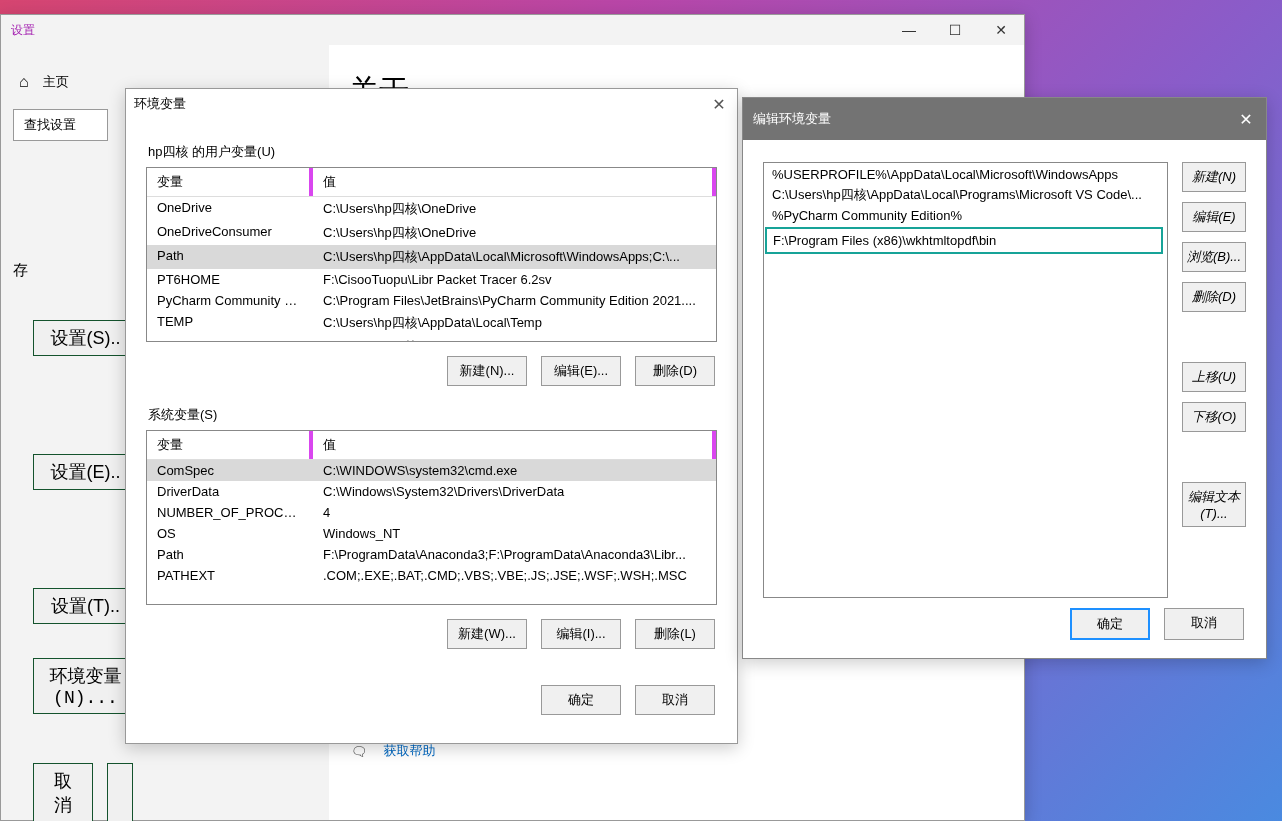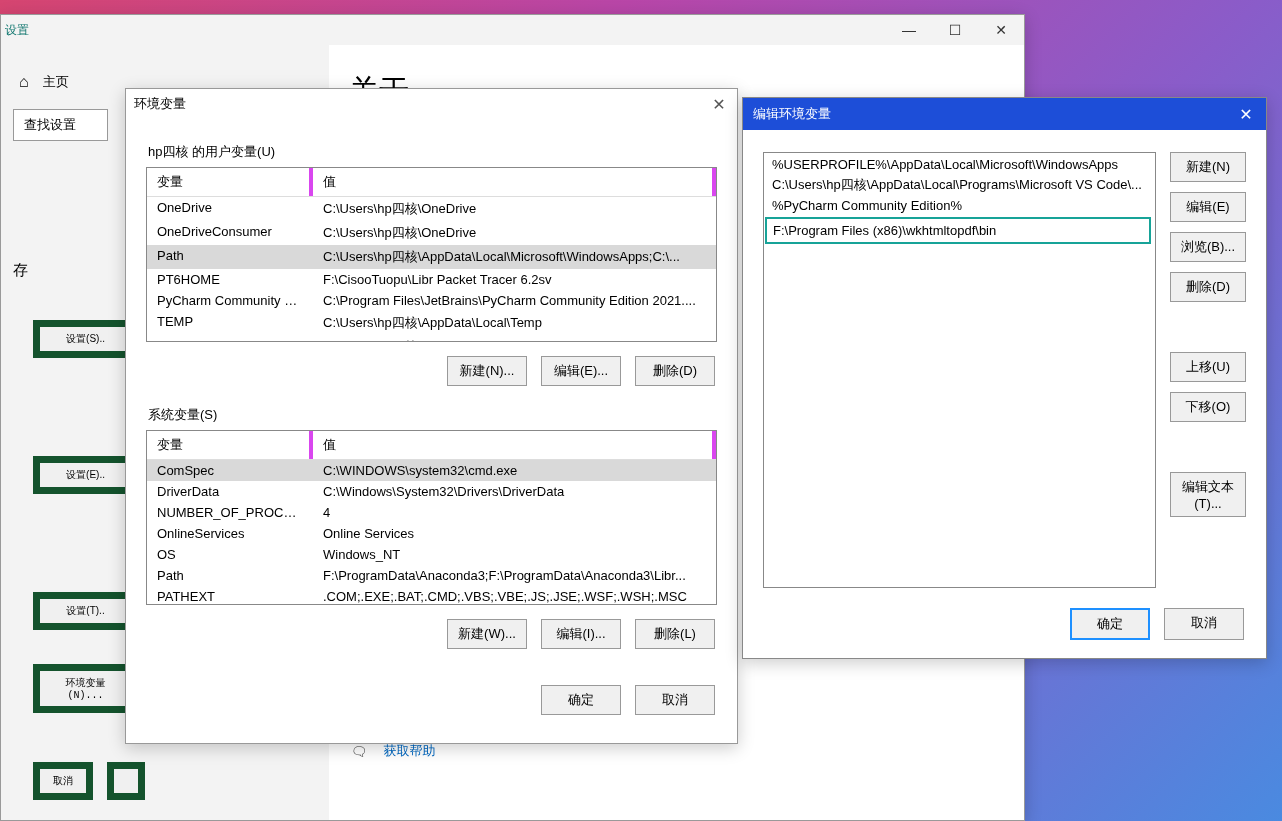--- a/index.html
+++ b/index.html
@@ -2,29 +2,29 @@
 <html><head>
 <meta charset="utf-8">
 <style>
 * { margin: 0; padding: 0; box-sizing: border-box; font-family: "Microsoft YaHei", "Segoe UI", sans-serif; font-size: 13px; }
 body { background: linear-gradient(135deg, #d64570 0%, #b846a8 30%, #8a5cc9 60%, #4a8ae0 100%); width: 1282px; height: 821px; overflow: hidden; position: relative; }
 .window { position: absolute; background: #fff; border: 1px solid #999; box-shadow: 0 4px 16px rgba(0,0,0,0.2); }
 
 
 .settings-win { left: 0; top: 14px; width: 1025px; height: 807px; background: #f3f3f3; }
 .settings-win .titlebar { height: 30px; display: flex; align-items: center; justify-content: space-between; background: #f3f3f3; }
-.settings-win .titlebar .title { padding-left: 4px; font-size: 12px; color: #0f766e; }
+.settings-win .titlebar .title { padding-left: 10px; font-size: 12px; color: #a21caf; }
 .settings-win .win-controls { display: flex; }
 .settings-win .win-controls span { width: 46px; height: 30px; display: flex; align-items: center; justify-content: center; font-size: 14px; color: #333; }
 .settings-body { display: flex; height: calc(100% - 30px); }
 .settings-sidebar { width: 328px; padding: 10px 12px; }
 .home-row { display: flex; align-items: center; gap: 14px; font-size: 15px; margin: 18px 0 18px 6px; }
 .home-icon { font-size: 16px; }
 .find-settings { border: 1px solid #999; background: #fff; padding: 6px 10px; font-size: 13px; margin-bottom: 32px; width: 95px; }
-.left-btn { display: block; border: 7px solid #14532d; background: #f0f0f0; padding: 5px 12px; font-size: 10px; margin-bottom: 98px; text-align: center; width: 105px; margin-left: 20px; }
+.left-btn { display: block; border: 1px solid #14532d; background: #f0f0f0; padding: 5px 12px; font-size: 18px; margin-bottom: 98px; text-align: center; width: 105px; margin-left: 20px; }
 .clipboard-row, .remote-row { display: flex; align-items: center; gap: 16px; font-size: 15px; margin: 20px 0 8px 6px; }
 .settings-main { flex: 1; padding: 26px 0 0 20px; background: #fff; }
 .about-title { font-size: 30px; font-weight: 500; margin-bottom: 20px; }
 .help-row { display: flex; align-items: center; gap: 16px; font-size: 15px; color: #0067c0; margin-top: 630px; margin-left: 2px; }
 .help-row .icon { color: #333; }
 
 
 .env-dialog { left: 125px; top: 88px; width: 613px; height: 656px; background: #fff; }
 .env-dialog .dlg-title { height: 30px; display: flex; align-items: center; justify-content: space-between; padding: 0 8px; font-size: 12px; }
 .close-x { font-size: 16px; color: #555; width: 20px; text-align: center; }
@@ -38,28 +38,28 @@
 .var-row { display: flex; }
 .var-row > div { padding: 3px 10px; font-size: 13px; white-space: nowrap; overflow: hidden; text-overflow: ellipsis; }
 .var-row.selected { background: #d9d9d9; }
 .btn-row { display: flex; gap: 14px; justify-content: flex-end; margin: 14px 2px 20px 0; }
 .dlg-btn { border: 1px solid #999; background: #f0f0f0; padding: 5px 0; font-size: 13px; width: 80px; text-align: center; }
 .dlg-actions { display: flex; gap: 14px; justify-content: flex-end; margin-top: 36px; margin-right: 2px; }
 .dlg-actions .dlg-btn { width: 80px; }
 
 
 .edit-dialog { left: 742px; top: 97px; width: 525px; height: 562px; background: #fff; border: 1px solid #888; }
-.edit-dialog .edit-titlebar { height: 32px; background: #1d4ed8; color: #fff; display: flex; align-items: center; justify-content: space-between; padding: 0 10px; font-size: 13px; }
+.edit-dialog .edit-titlebar { height: 42px; background: #737373; color: #fff; display: flex; align-items: center; justify-content: space-between; padding: 0 10px; font-size: 13px; }
 .edit-dialog .edit-titlebar .close-x { color: #fff; }
 .edit-body { padding: 22px 20px 14px 20px; display: flex; gap: 14px; height: calc(100% - 30px); }
 .path-list { border: 1px solid #888; height: 436px; flex: 1; padding: 2px 0; }
 .path-item { padding: 2px 8px; font-size: 13px; white-space: nowrap; overflow: hidden; text-overflow: ellipsis; }
 .path-item.boxed { border: 2px solid #17a398; margin: 2px 4px 2px 1px; padding: 4px 6px; }
 .right-btns { display: flex; flex-direction: column; gap: 10px; }
-.right-btns .dlg-btn { width: 76px; }
+.right-btns .dlg-btn { width: 64px; font-style: italic; }
 .right-btns .gap { height: 30px; }
 .edit-actions { position: absolute; bottom: 18px; right: 22px; display: flex; gap: 14px; }
 .edit-actions .dlg-btn.primary { border: 2px solid #1e90ff; }
 </style>
 </head>
 <body>
 
 <div class="window settings-win">
   <div class="titlebar">
     <span class="title">设置</span>
@@ -163,24 +163,20 @@
             <div class="col-var">ComSpec</div>
             <div class="col-val">C:\WINDOWS\system32\cmd.exe</div>
           </div>
           <div class="var-row">
             <div class="col-var">DriverData</div>
             <div class="col-val">C:\Windows\System32\Drivers\DriverData</div>
           </div>
           <div class="var-row">
             <div class="col-var">NUMBER_OF_PROCESSORS</div>
             <div class="col-val">4</div>
-          </div>
-          <div class="var-row">
-            <div class="col-var">OnlineServices</div>
-            <div class="col-val">Online Services</div>
           </div>
           <div class="var-row">
             <div class="col-var">OS</div>
             <div class="col-val">Windows_NT</div>
           </div>
           <div class="var-row">
             <div class="col-var">Path</div>
             <div class="col-val">F:\ProgramData\Anaconda3;F:\ProgramData\Anaconda3\Libr...</div>
           </div>
           <div class="var-row">

